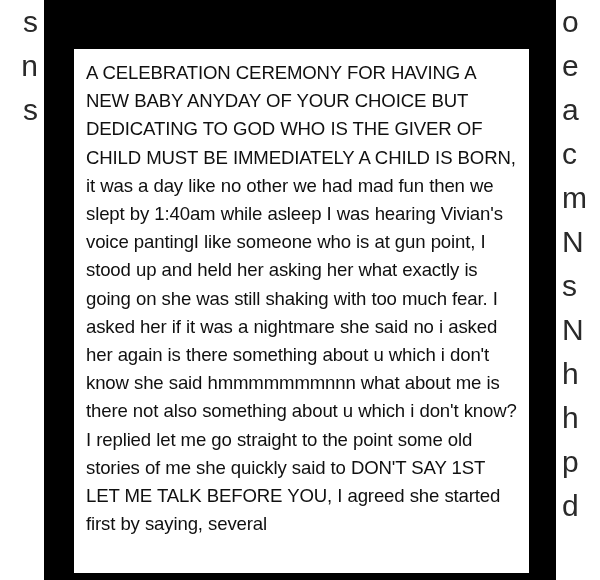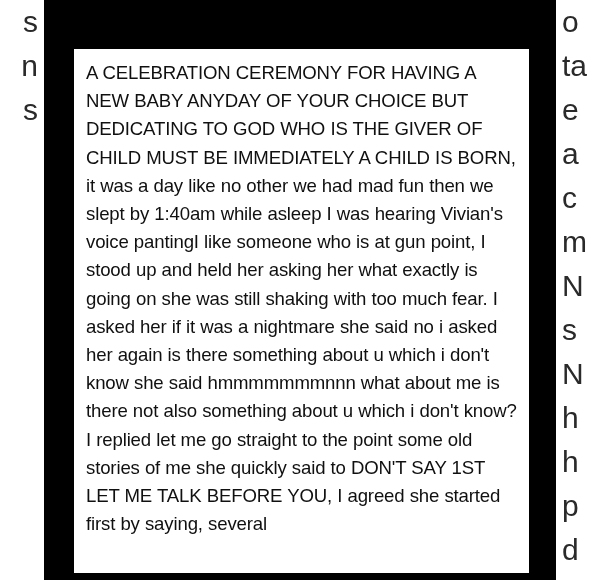--- a/index.html
+++ b/index.html
@@ -112,21 +112,20 @@
   </div>
 
   <div class="black-frame"></div>
 
   <div class="note-card">
     <div class="note-text">A CELEBRATION CEREMONY FOR HAVING A NEW BABY ANYDAY OF YOUR CHOICE BUT DEDICATING TO GOD WHO IS THE GIVER OF CHILD MUST BE IMMEDIATELY A CHILD IS BORN, it was a day like no other we had mad fun then we slept by 1:40am while asleep I was hearing Vivian's voice pantingI like someone who is at gun point, I stood  up and held her asking her what exactly is going on she was still shaking with too much fear. I asked her if it was a nightmare she said no i asked her again is there something about u which i don't know she said hmmmmmmmnnn what about me is there not also something about u which i don't know? I replied let me go straight to the point some old stories of me she quickly said to DON'T SAY 1ST LET ME TALK BEFORE YOU, I agreed she started first by saying, several</div>
   </div>
 
   <div class="right-col">
     <div class="ghost-line">o</div>
-    <div class="ghost-line">ta</div>
     <div class="ghost-line">e</div>
     <div class="ghost-line">a</div>
     <div class="ghost-line">c</div>
     <div class="ghost-line">m</div>
     <div class="ghost-line">N</div>
     <div class="ghost-line">s</div>
     <div class="ghost-line">N</div>
     <div class="ghost-line">h</div>
     <div class="ghost-line">h</div>
     <div class="ghost-line">p</div>

